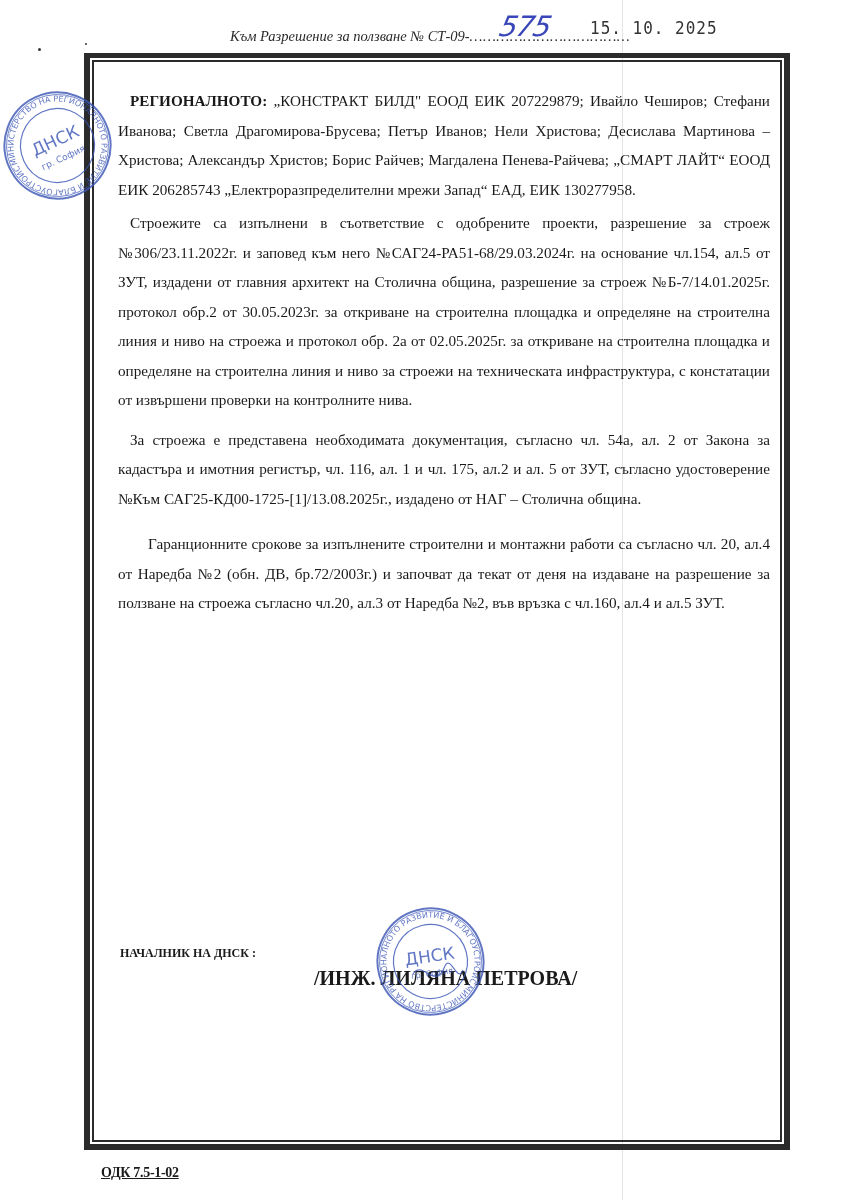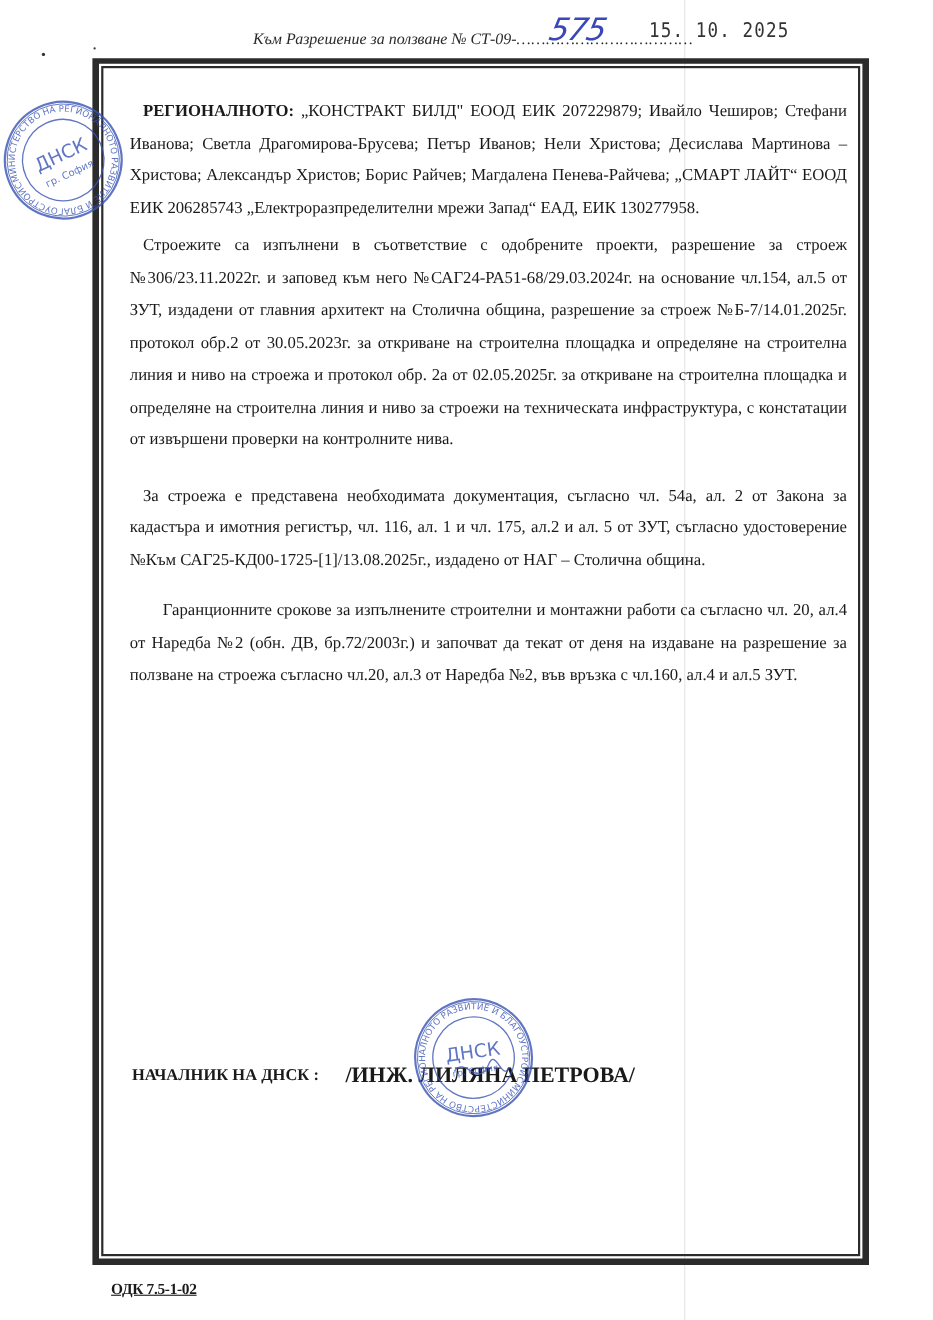--- a/index.html
+++ b/index.html
@@ -35,21 +35,21 @@
   .content {
     position: absolute; left: 118px; top: 86px; width: 652px;
     font-size: 15.2px; line-height: 29.5px; text-align: justify;
   }
   .content p { margin: 0; }
   .content p.indent1 { text-indent: 12px; }
   .content p.indent2 { text-indent: 30px; }
   .bold { font-weight: bold; }
 
   .sig-title {
-    position: absolute; left: 120px; top: 970px; font-weight: bold; font-size: 15px;
+    position: absolute; left: 120px; top: 946px; font-weight: bold; font-size: 12px;
   }
   .sig-name {
     position: absolute; left: 300px; top: 967px; font-weight: bold; font-size: 20px; margin-left: 14px;
   }
   .footer-code {
     position: absolute; left: 101px; top: 1165px; font-weight: bold; font-size: 14px; letter-spacing: -0.3px; text-decoration: underline;
   }
 
   .stamp { position: absolute; opacity: 0.8; }
 </style>
@@ -67,21 +67,21 @@
 <div class="stamp-date">15. 10. 2025</div>
 
 <div class="frame-outer"></div>
 <div class="frame-inner"></div>
 
 <div class="content">
   <p class="indent1">
     <span class="bold">РЕГИОНАЛНОТО:</span><span> „КОНСТРАКТ БИЛД" ЕООД ЕИК 207229879; Ивайло Чеширов; Стефани Иванова; Светла Драгомирова-Брусева; Петър Иванов; Нели Христова; Десислава Мартинова – Христова; Александър Христов; Борис Райчев; Магдалена Пенева-Райчева; „СМАРТ ЛАЙТ“ ЕООД ЕИК 206285743 „Електроразпределителни мрежи Запад“ ЕАД, ЕИК 130277958.</span>
   </p>
   <p class="indent1" style="margin-top:4px;">Строежите са изпълнени в съответствие с одобрените проекти, разрешение за строеж №306/23.11.2022г. и заповед към него №САГ24-РА51-68/29.03.2024г. на основание чл.154, ал.5 от ЗУТ, издадени от главния архитект на Столична община, разрешение за строеж №Б-7/14.01.2025г. протокол обр.2 от 30.05.2023г. за откриване на строителна площадка и определяне на строителна линия и ниво на строежа и протокол обр. 2а от 02.05.2025г. за откриване на строителна площадка и определяне на строителна линия и ниво за строежи на техническата инфраструктура, с констатации от извършени проверки на контролните нива.</p>
-  <p class="indent1" style="margin-top:21px;">За строежа е представена необходимата документация, съгласно чл. 54а, ал. 2 от Закона за кадастъра и имотния регистър, чл. 116, ал. 1 и чл. 175, ал.2 и ал. 5 от ЗУТ, съгласно удостоверение №Към САГ25-КД00-1725-[1]/13.08.2025г., издадено от НАГ – Столична община.</p>
+  <p class="indent1" style="margin-top:10px;">За строежа е представена необходимата документация, съгласно чл. 54а, ал. 2 от Закона за кадастъра и имотния регистър, чл. 116, ал. 1 и чл. 175, ал.2 и ал. 5 от ЗУТ, съгласно удостоверение №Към САГ25-КД00-1725-[1]/13.08.2025г., издадено от НАГ – Столична община.</p>
   <p class="indent2" style="margin-top:16px;">Гаранционните срокове за изпълнените строителни и монтажни работи са съгласно чл. 20, ал.4 от Наредба №2 (обн. ДВ, бр.72/2003г.) и започват да текат от деня на издаване на разрешение за ползване на строежа съгласно чл.20, ал.3 от Наредба №2, във връзка с чл.160, ал.4 и ал.5 ЗУТ.</p>
 </div>
 
 <div class="sig-title">НАЧАЛНИК НА ДНСК :</div>
 <div class="sig-name">/ИНЖ. ЛИЛЯНА ПЕТРОВА/</div>
 
 <svg class="stamp" style="left:0px;top:88px;" width="115" height="115" viewBox="0 0 115 115">
   <defs>
     <path id="ringL" d="M57.5,57.5 m-44,0 a44,44 0 1,1 88,0 a44,44 0 1,1 -88,0"></path>
   </defs>

